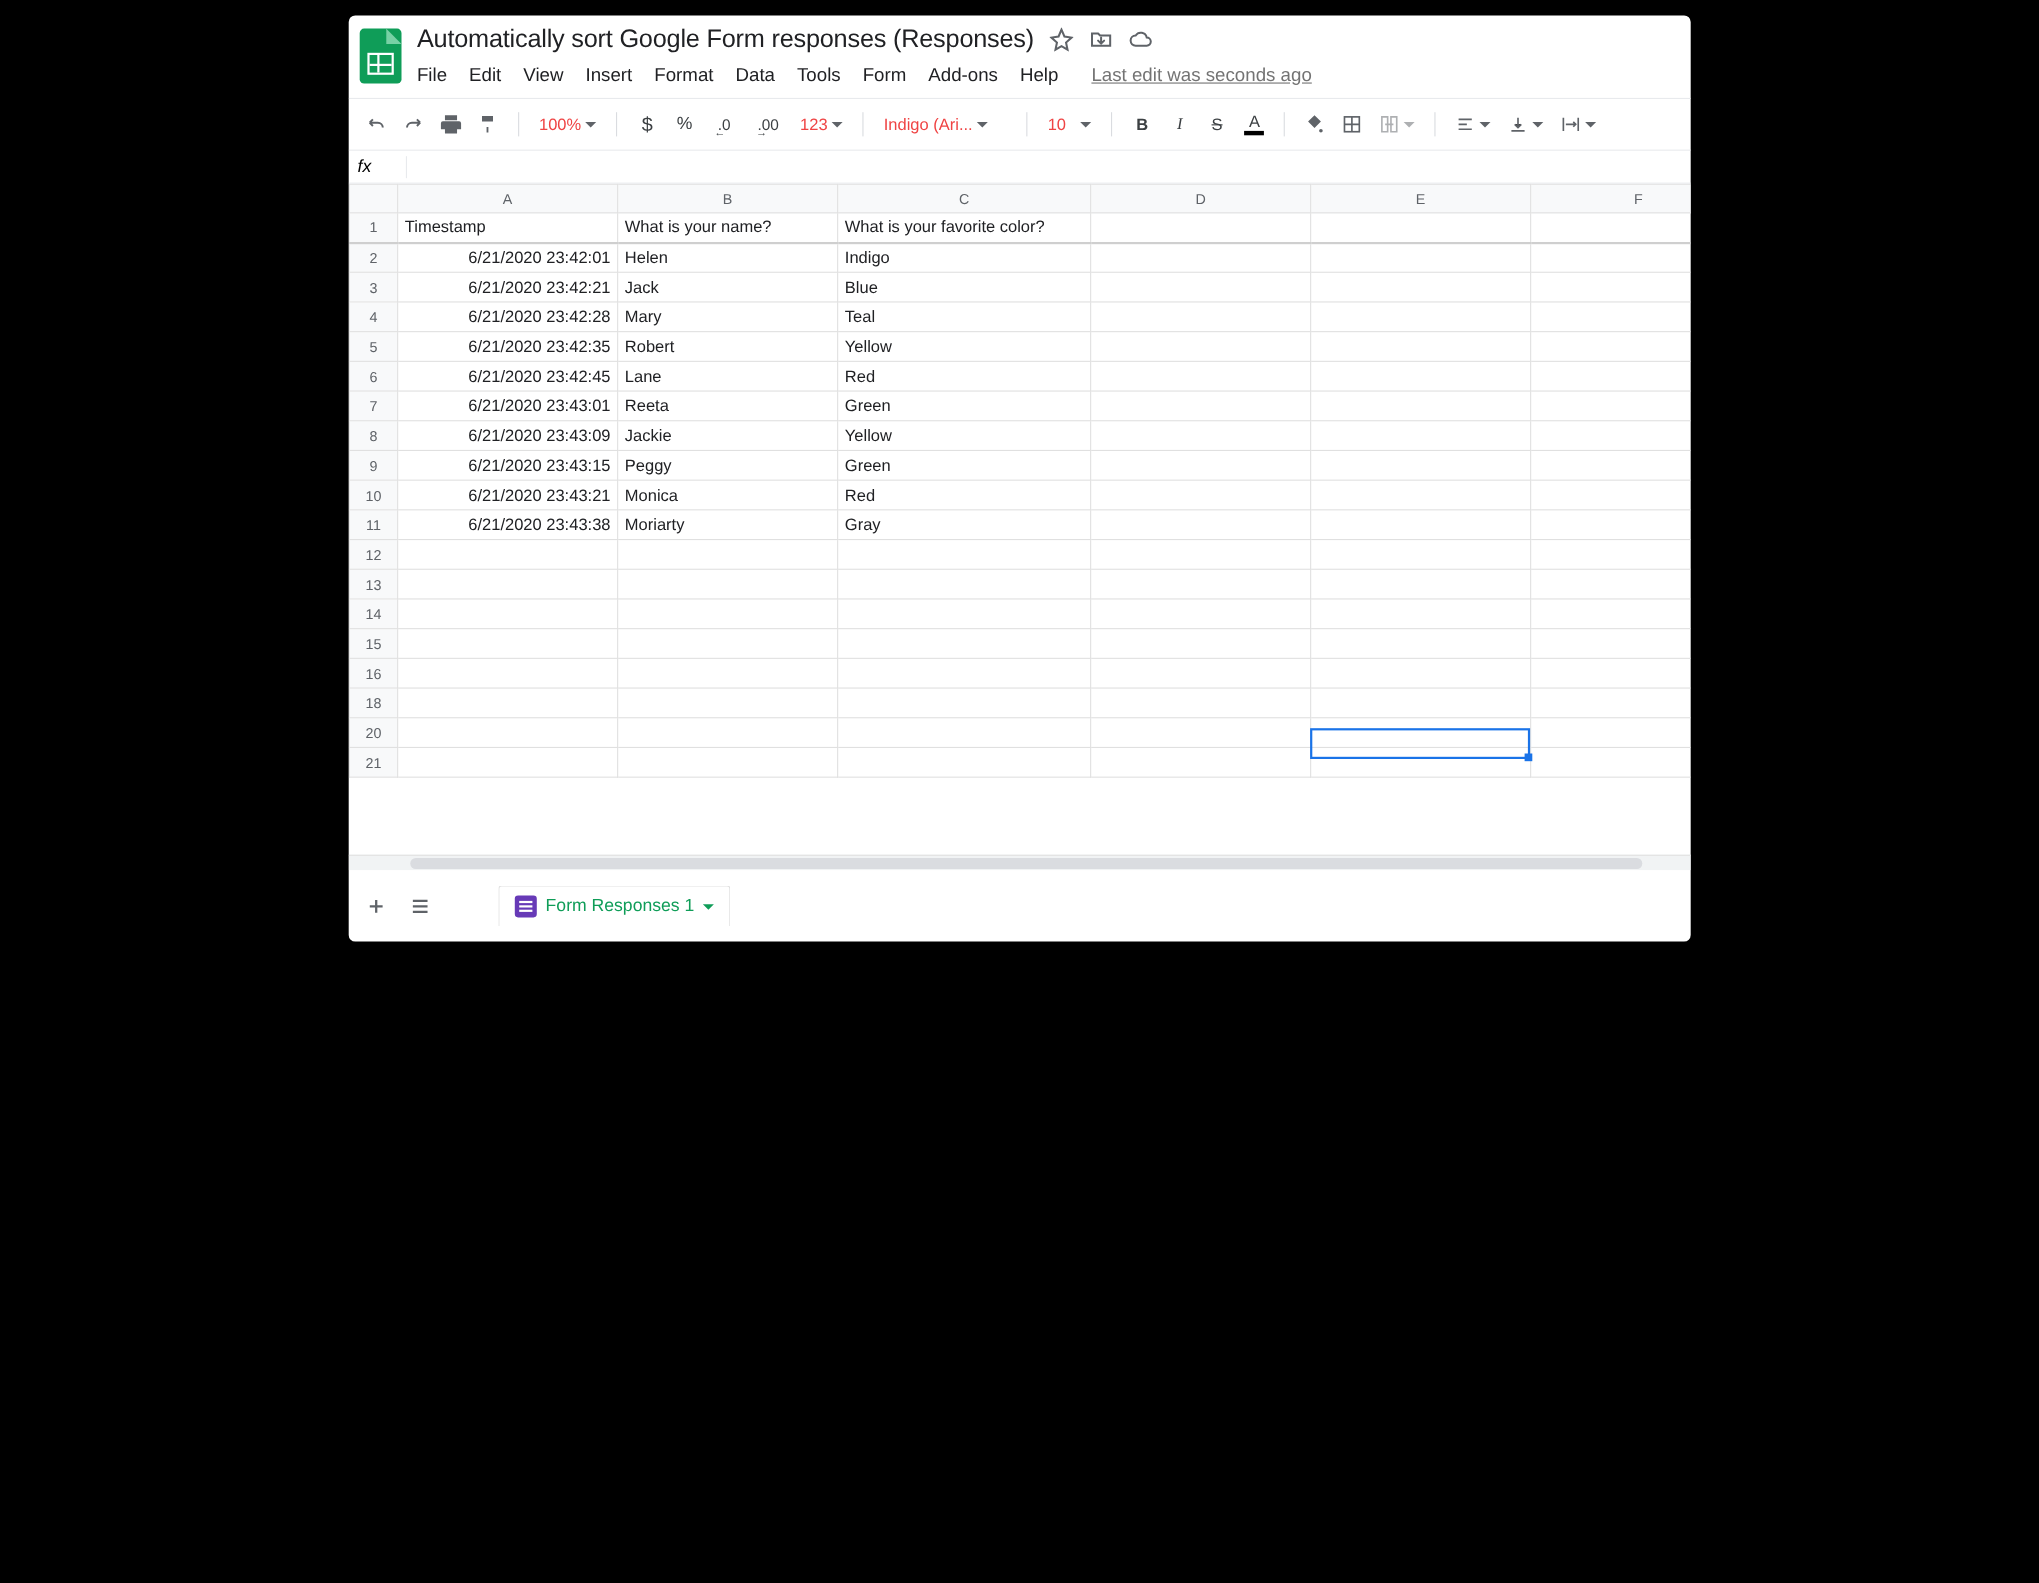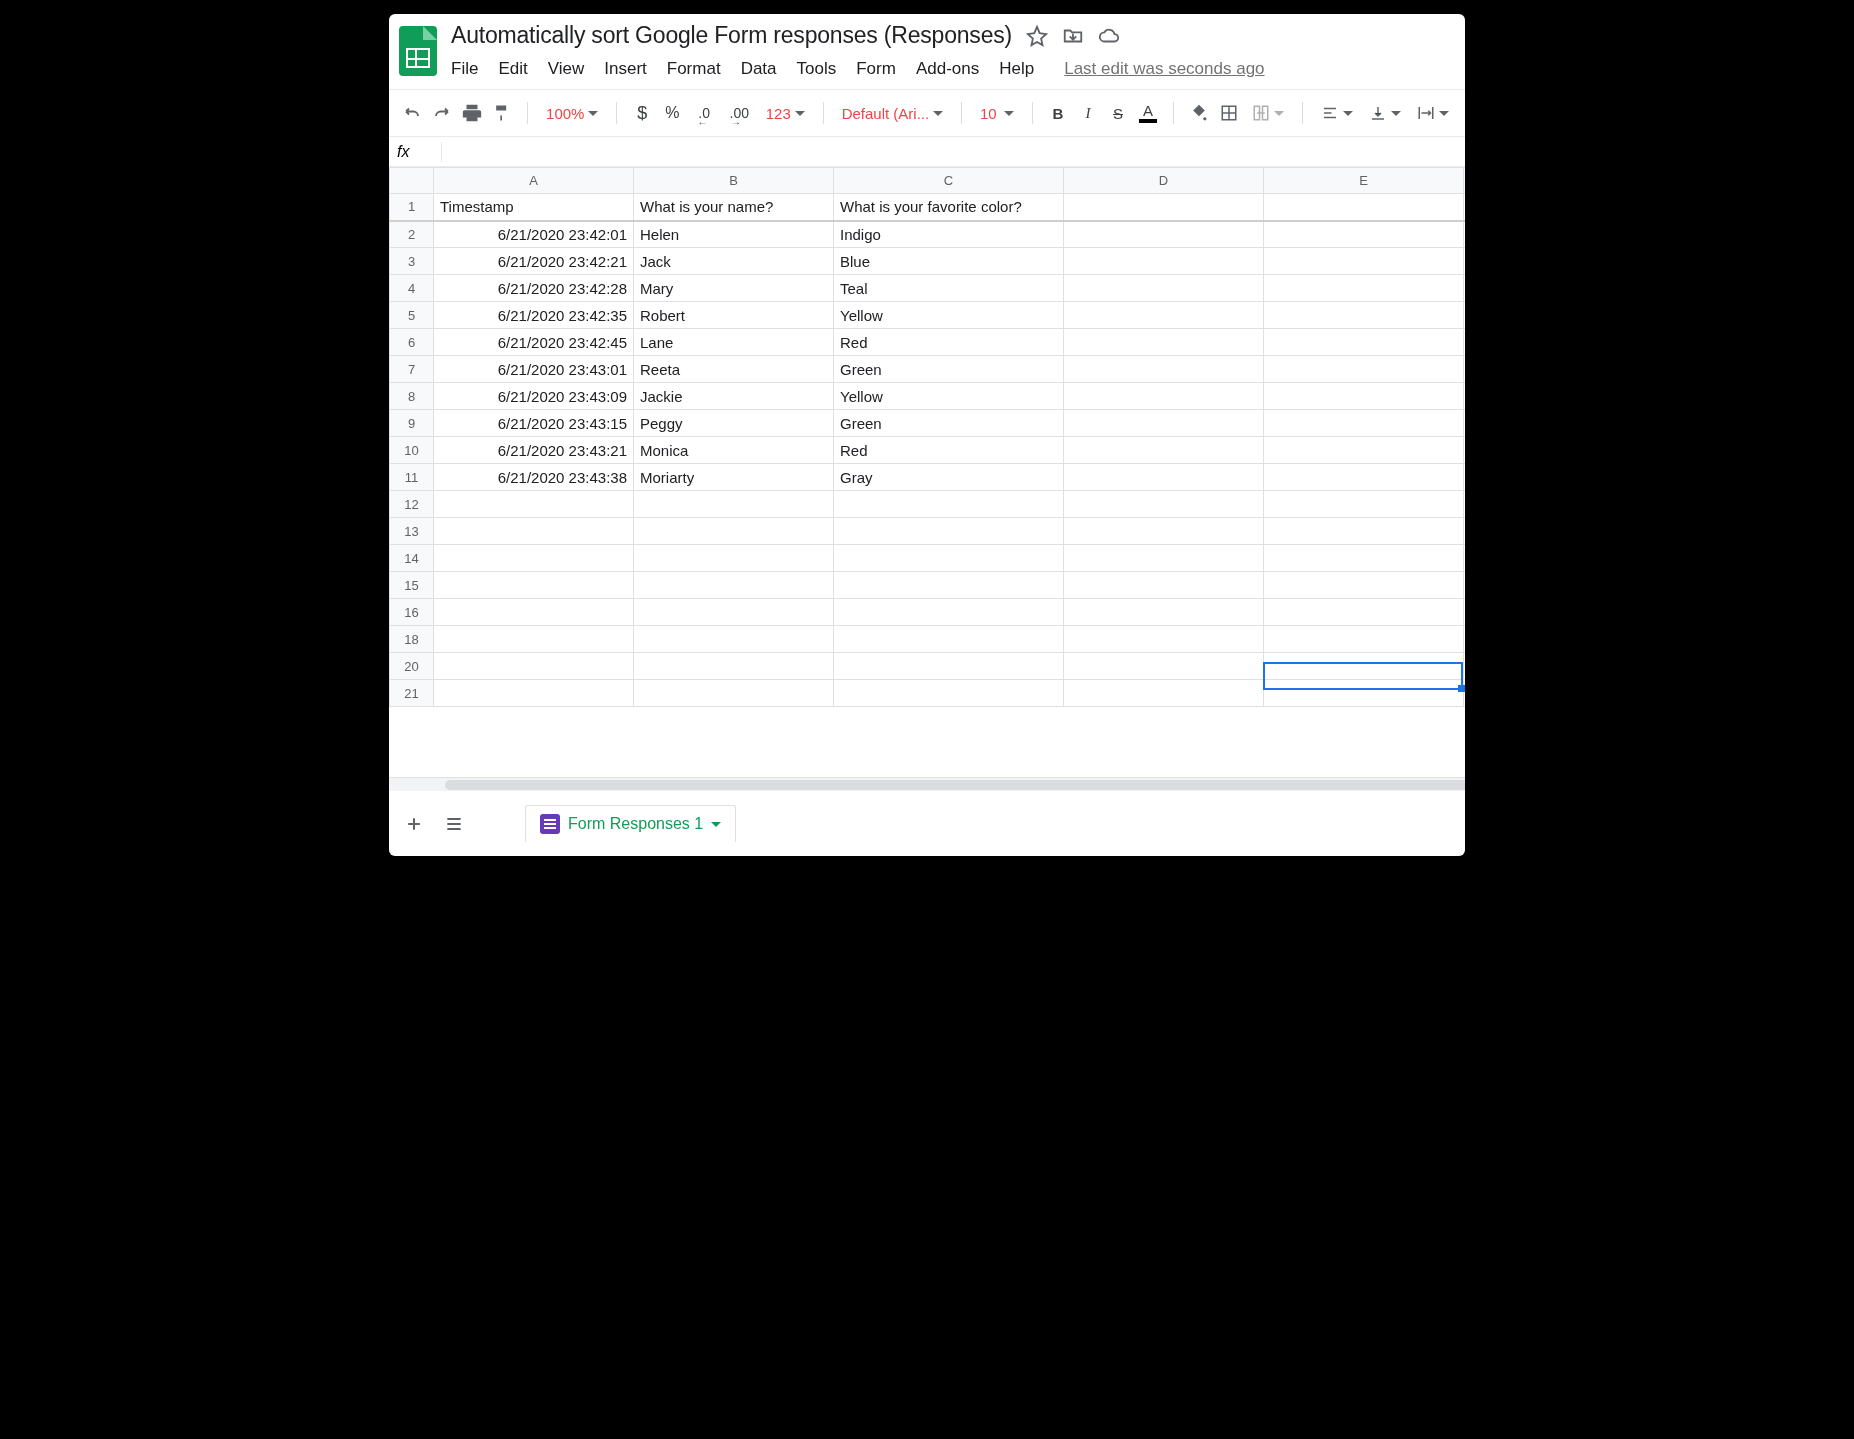--- a/index.html
+++ b/index.html
@@ -7,21 +7,21 @@
     background: #000;
     font-family: Arial, sans-serif;
     display: flex;
     align-items: flex-start;
     justify-content: center;
     width: 1854px;
     height: 1439px;
   }
   .app-window {
     background: #fff;
-    width: 1076px;
+    width: 1220px;
     margin-top: 14px;
     border-radius: 6px;
     overflow: hidden;
     box-shadow: 0 0 6px rgba(0,0,0,0.5);
   }
   .header {
     display: flex;
     align-items: flex-start;
     padding: 8px 10px 0 10px;
     gap: 10px;
@@ -167,21 +167,21 @@
     <span class="tbtn" style="width:34px;position:relative;color:#3c4043;">
         <span style="font-size:14px;">.00</span>
         <span style="position:absolute;bottom:-1px;left:6px;font-size:10px;">→</span>
       </span>
     <span class="tdrop">
         <span>123</span>
         <span class="caret"></span>
       </span>
     <span class="tsep"></span>
     <span class="tdrop" style="width:120px;">
-        <span style="overflow:hidden;white-space:nowrap;">Default (Ari...</span>
+        <span style="overflow:hidden;white-space:nowrap;">Indigo (Ari...</span>
         <span class="caret"></span>
       </span>
     <span class="tsep"></span>
     <span class="tdrop" style="width:48px; justify-content:space-between;">
         <span>10</span>
         <span class="caret"></span>
       </span>
     <span class="tsep"></span>
     <span class="tbtn" style="font-weight:700;color:#3c4043;">B</span>
     <span class="tbtn" style="font-style:italic;font-family:serif;color:#3c4043;">I</span>

